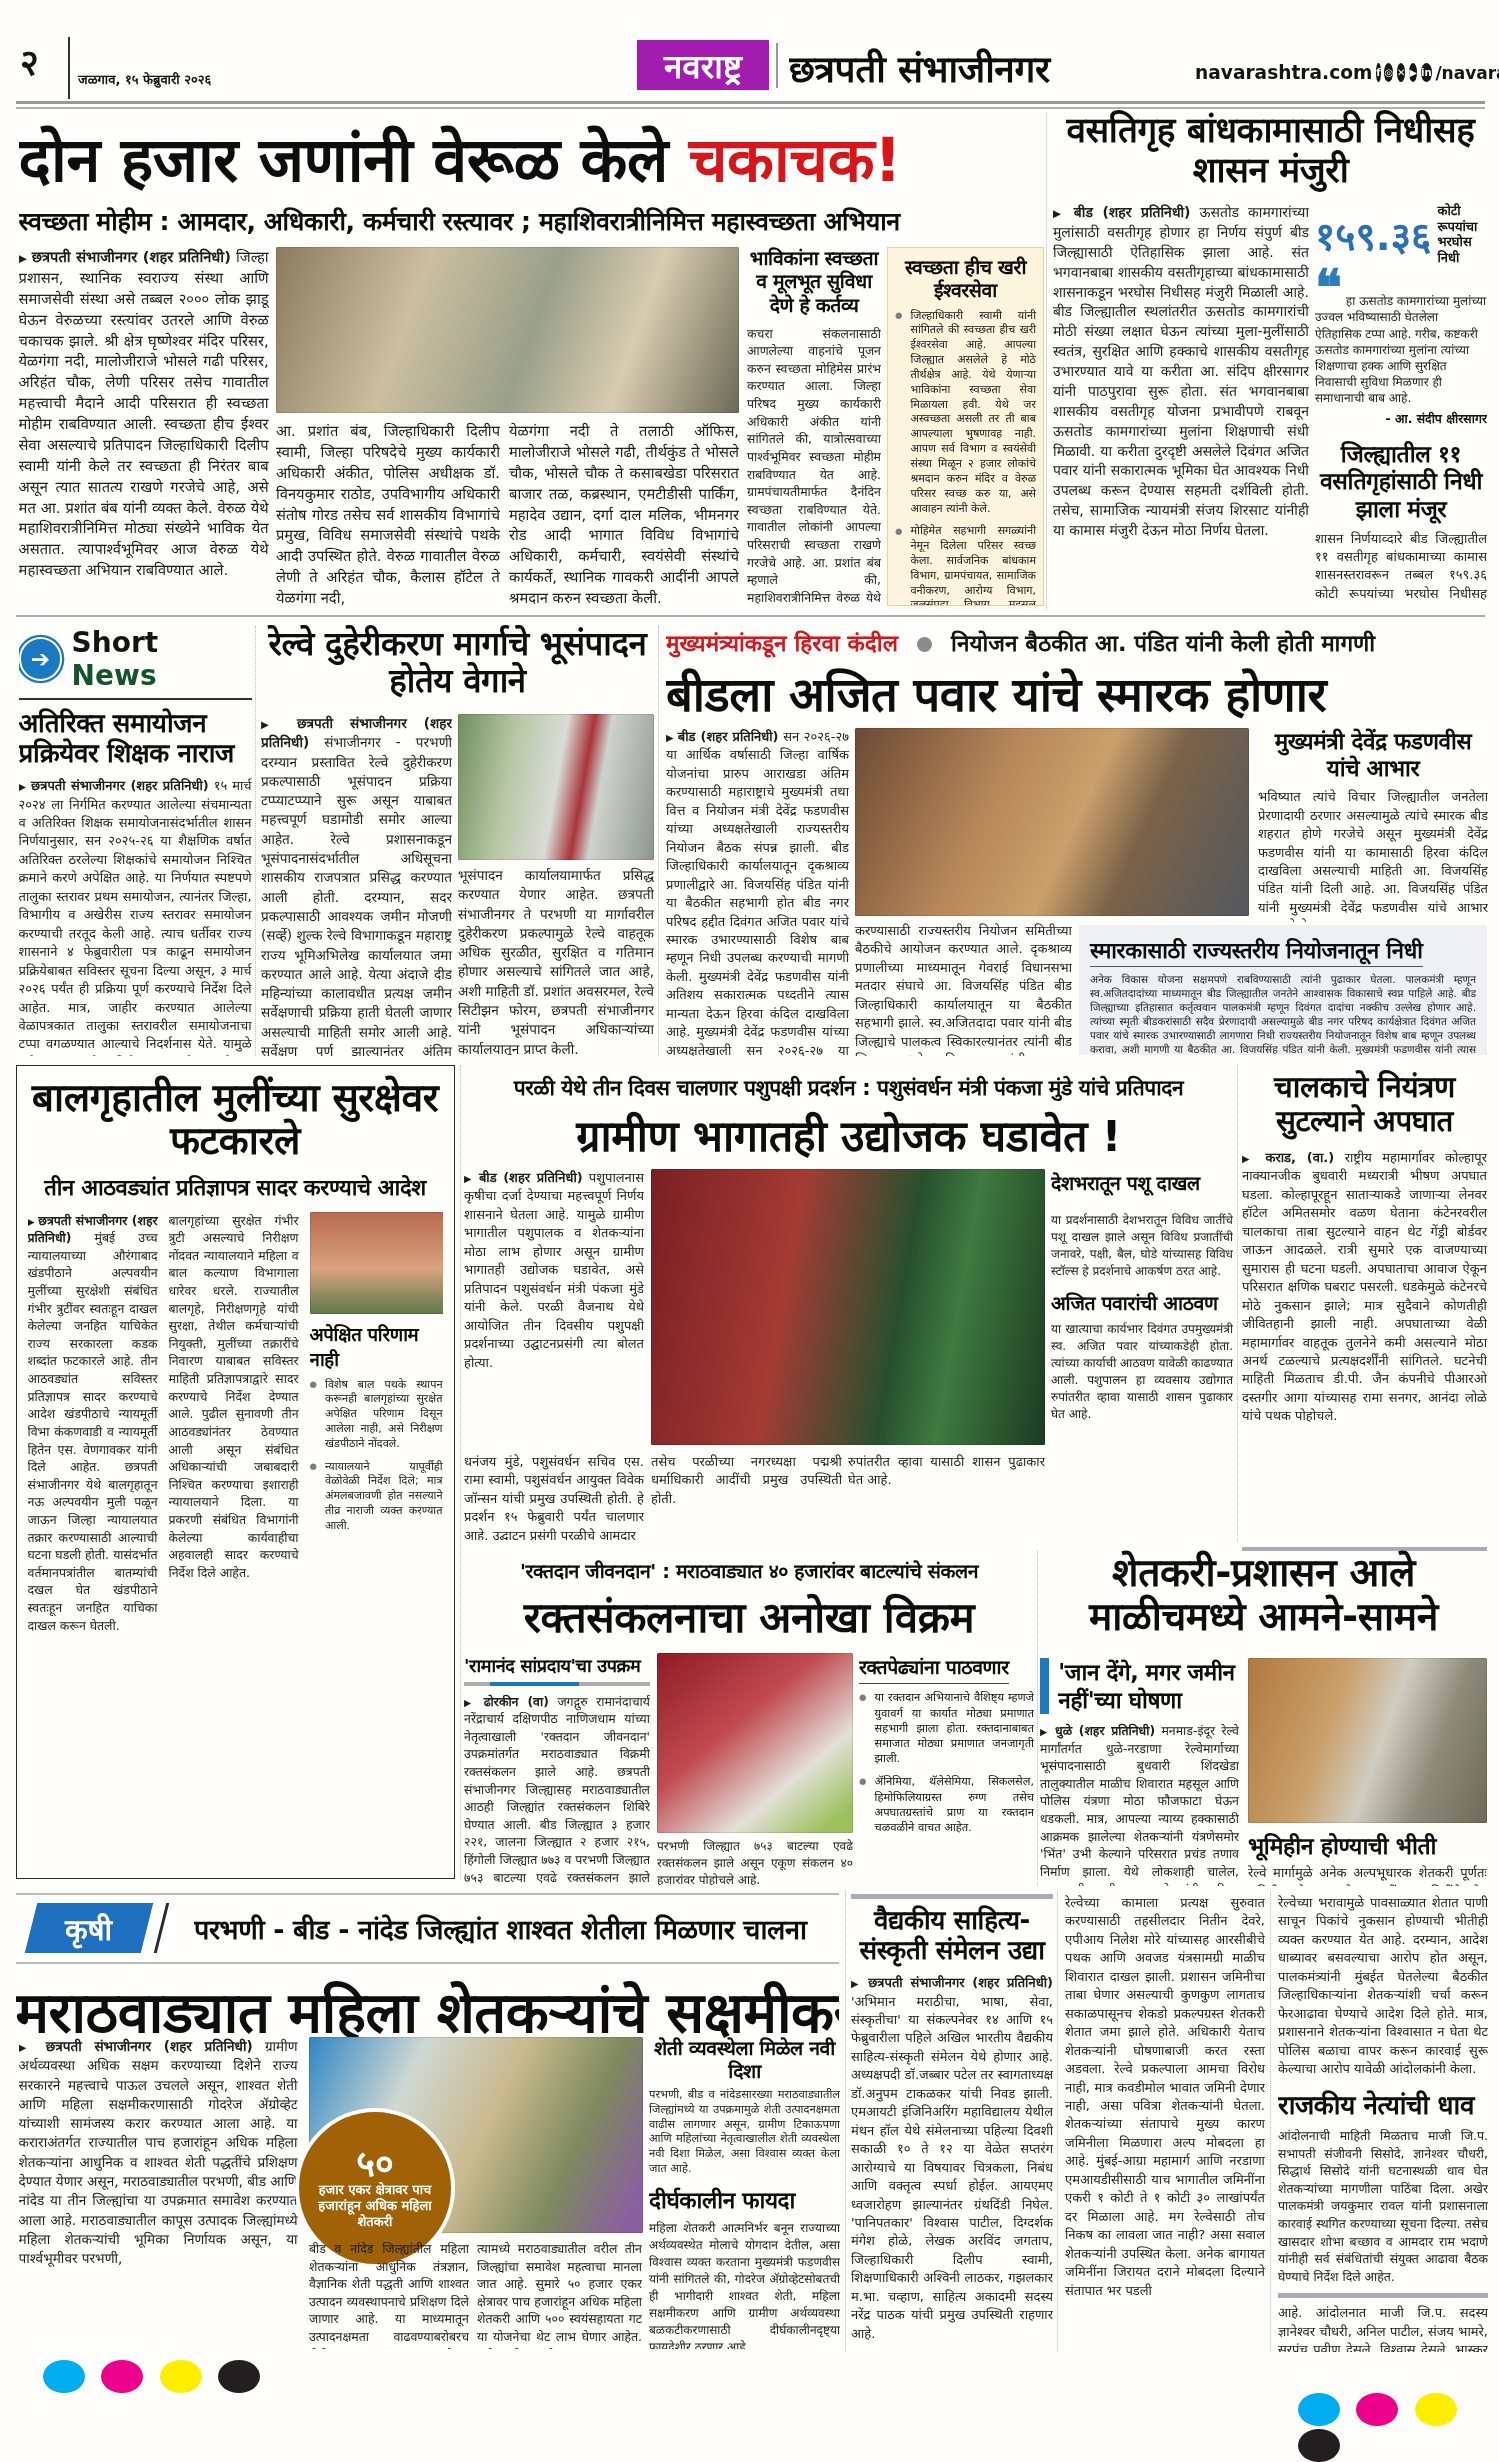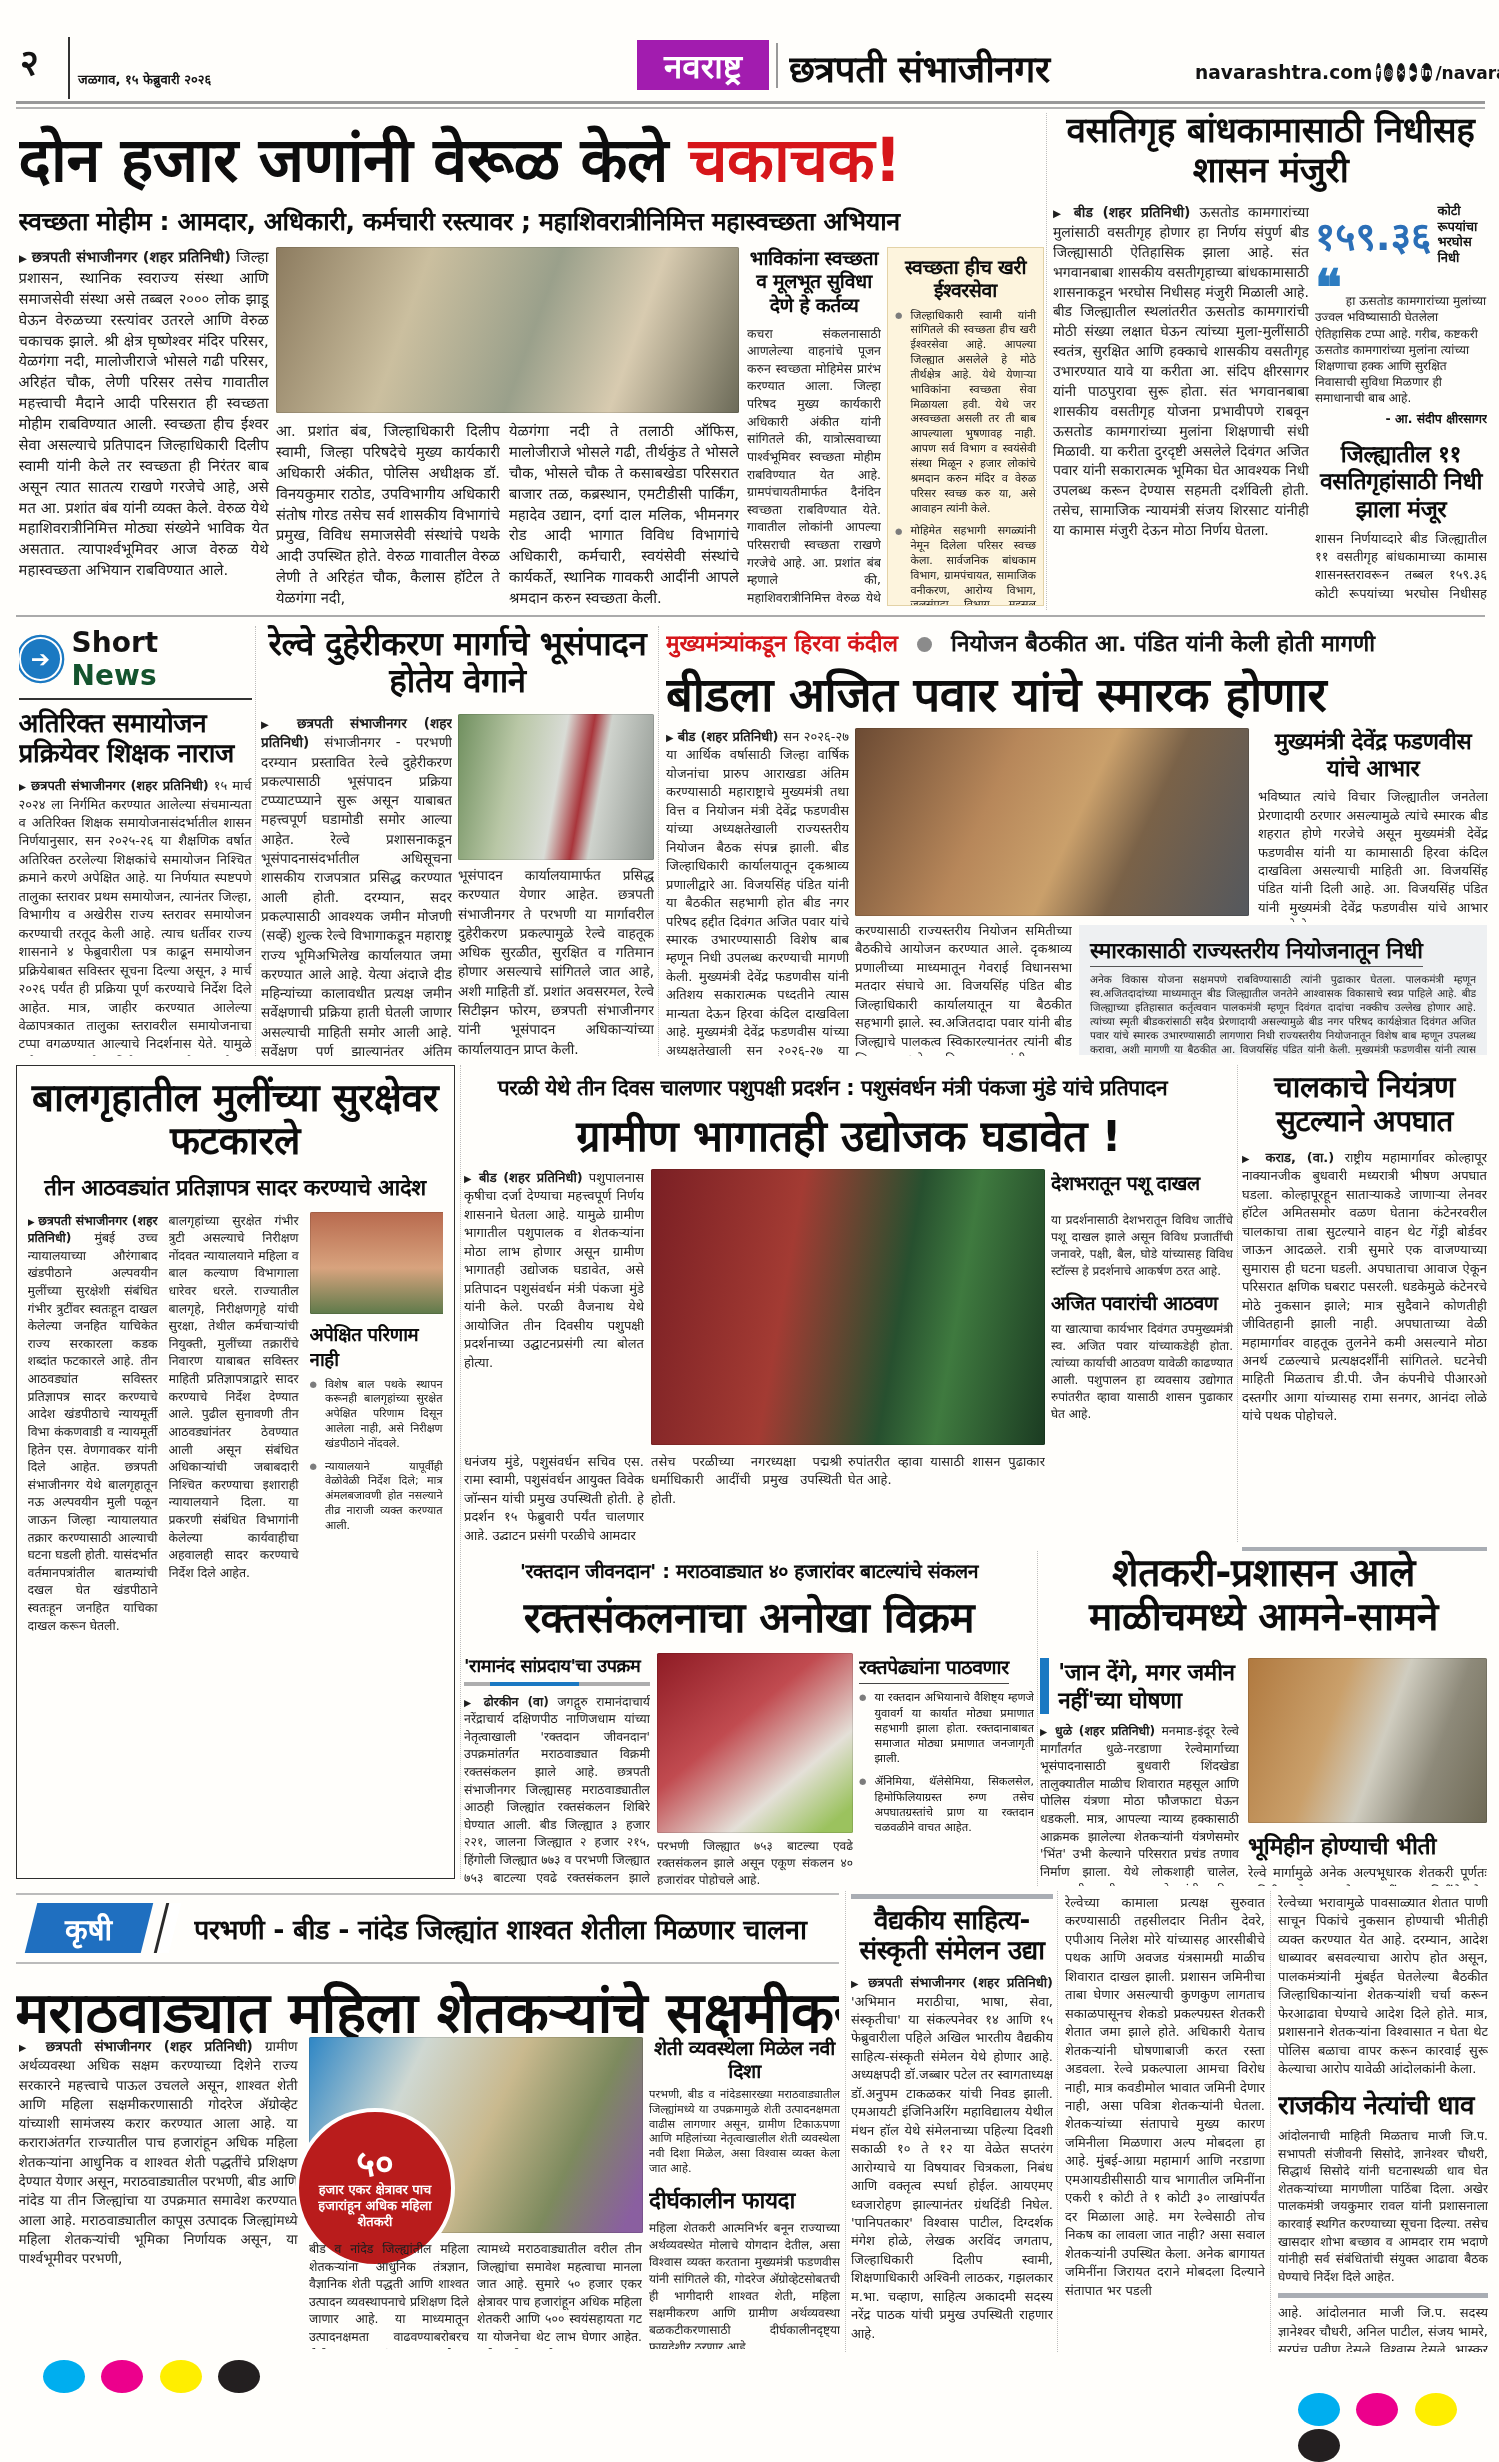--- a/index.html
+++ b/index.html
@@ -182,21 +182,21 @@
         <div class="photo" style="position:relative;width:137px;height:102px;background:linear-gradient(#b86a4e,#d8a37e 55%,#5e7a4a);"></div>
         <div class="hl" style="font-size:18.6px;margin-top:7.8px;">अपेक्षित परिणाम नाही</div>
         <div class="bullet-li" style="font-size:11px;line-height:1.35;margin-top:6.2px;">विशेष बाल पथके स्थापन करूनही बालगृहांच्या सुरक्षेत अपेक्षित परिणाम दिसून आलेला नाही, असे निरीक्षण खंडपीठाने नोंदवले.</div>
         <div class="bullet-li" style="font-size:11px;line-height:1.35;">न्यायालयाने यापूर्वीही वेळोवेळी निर्देश दिले; मात्र अंमलबजावणी होत नसल्याने तीव्र नाराजी व्यक्त करण्यात आली.</div>
       </div>
     </div>
   </div>
 
   <div class="vsep" style="left:460px;top:1065px;height:814px;"></div>
 
-  <div class="abs hl center nowrap" style="left:448px;top:1073px;width:769px;font-size:21px;">परळी येथे तीन दिवस चालणार पशुपक्षी प्रदर्शन : पशुसंवर्धन मंत्री पंकजा मुंडे यांचे प्रतिपादन</div>
+  <div class="abs hl center nowrap" style="left:464px;top:1073px;width:769px;font-size:21px;">परळी येथे तीन दिवस चालणार पशुपक्षी प्रदर्शन : पशुसंवर्धन मंत्री पंकजा मुंडे यांचे प्रतिपादन</div>
   <div class="abs hl center nowrap" style="left:464px;top:1105px;width:769px;font-size:43px;">ग्रामीण भागातही उद्योजक घडावेत !</div>
 
   <div class="abs jtext" style="left:464px;top:1169px;width:180px;height:278px;font-size:13px;">
     <span class="dl">बीड (शहर प्रतिनिधी)</span>
     <span>पशुपालनास कृषीचा दर्जा देण्याचा महत्त्वपूर्ण निर्णय शासनाने घेतला आहे. यामुळे ग्रामीण भागातील पशुपालक व शेतकऱ्यांना मोठा लाभ होणार असून ग्रामीण भागातही उद्योजक घडावेत, असे प्रतिपादन पशुसंवर्धन मंत्री पंकजा मुंडे यांनी केले. परळी वैजनाथ येथे आयोजित तीन दिवसीय पशुपक्षी प्रदर्शनाच्या उद्घाटनप्रसंगी त्या बोलत होत्या.</span>
   </div>
 
   <div class="photo" style="left:651px;top:1169px;width:394px;height:276px;background:linear-gradient(100deg,#7a1f24,#a33b33 35%,#27502f 62%,#3f7a3f 75%,#1b3b22);"></div>
 
   <div class="abs" style="left:1051px;top:1169px;width:182px;height:373px;overflow:hidden;">
@@ -271,21 +271,21 @@
 
   <div class="abs hl nowrap" style="left:15.5px;top:1972px;width:823px;font-size:56px;">मराठवाड्यात महिला शेतकऱ्यांचे सक्षमीकरण</div>
 
   <div class="abs jtext" style="left:18.6px;top:2037px;width:279px;height:311px;font-size:13.6px;">
     <span class="dl">छत्रपती संभाजीनगर (शहर प्रतिनिधी)</span>
     <span>ग्रामीण अर्थव्यवस्था अधिक सक्षम करण्याच्या दिशेने राज्य सरकारने महत्त्वाचे पाऊल उचलले असून, शाश्वत शेती आणि महिला सक्षमीकरणासाठी गोदरेज ॲग्रोव्हेट यांच्याशी सामंजस्य करार करण्यात आला आहे. या कराराअंतर्गत राज्यातील पाच हजारांहून अधिक महिला शेतकऱ्यांना आधुनिक व शाश्वत शेती पद्धतींचे प्रशिक्षण देण्यात येणार असून, मराठवाड्यातील परभणी, बीड आणि नांदेड या तीन जिल्ह्यांचा या उपक्रमात समावेश करण्यात आला आहे. मराठवाड्यातील कापूस उत्पादक जिल्ह्यांमध्ये महिला शेतकऱ्यांची भूमिका निर्णायक असून, या पार्श्वभूमीवर परभणी,</span>
   </div>
 
   <div class="photo" style="left:309px;top:2037px;width:334px;height:196px;background:linear-gradient(115deg,#2e86c5,#cfd8d2 28%,#c9b98e 52%,#7d8a5e 75%,#8a5fa0 95%);"></div>
 
-  <div class="abs" style="left:295px;top:2108px;width:160px;height:160px;border-radius:50%;background:#b91c1c;color:#fff;display:flex;flex-direction:column;align-items:center;justify-content:center;text-align:center;padding:6.2px;box-sizing:border-box;border:4.7px solid #fff;">
+  <div class="abs" style="left:295px;top:2108px;width:160px;height:160px;border-radius:50%;background:#a16207;color:#fff;display:flex;flex-direction:column;align-items:center;justify-content:center;text-align:center;padding:6.2px;box-sizing:border-box;border:4.7px solid #fff;">
     <span style="font-size:36px;font-weight:bold;line-height:1;">५०</span>
     <span style="font-size:13px;font-weight:bold;line-height:1.25;">हजार एकर क्षेत्रावर पाच हजारांहून अधिक महिला शेतकरी</span>
   </div>
 
   <div class="abs jtext" style="left:309px;top:2240px;width:160px;height:109px;font-size:12.4px;">बीड व नांदेड जिल्ह्यांतील महिला शेतकऱ्यांना आधुनिक तंत्रज्ञान, वैज्ञानिक शेती पद्धती आणि शाश्वत उत्पादन व्यवस्थापनाचे प्रशिक्षण दिले जाणार आहे. या माध्यमातून उत्पादनक्षमता वाढवण्याबरोबरच शेतीवर अवलंबून असलेल्या कुटुंबांच्या उपजीविकेला स्थैर्य मिळणार आहे. या उपक्रमाचा पहिला टप्पा राज्यातील नऊ जिल्ह्यांमध्ये राबवण्यात येत असून,</div>
   <div class="abs jtext" style="left:477px;top:2240px;width:165px;height:109px;font-size:12.4px;">त्यामध्ये मराठवाड्यातील वरील तीन जिल्ह्यांचा समावेश महत्वाचा मानला जात आहे. सुमारे ५० हजार एकर क्षेत्रावर पाच हजारांहून अधिक महिला शेतकरी आणि ५०० स्वयंसहायता गट या योजनेचा थेट लाभ घेणार आहेत. पुढील तीन वर्षांत हा उपक्रम ५०० पेक्षा अधिक स्वयंसहायता गटांपर्यंत विस्तारण्यात येणार असून, कापसासह मका व इतर पिकांपर्यंत प्रशिक्षणाचा विस्तार करण्यात येणार आहे.</div>
 
   <div class="abs" style="left:649px;top:2037px;width:191px;height:312px;overflow:hidden;">
     <div class="hl center" style="font-size:19.4px;line-height:1.2;">शेती व्यवस्थेला मिळेल नवी दिशा</div>
     <div class="jtext" style="font-size:11.3px;line-height:1.3;margin-top:4.7px;">परभणी, बीड व नांदेडसारख्या मराठवाड्यातील जिल्ह्यांमध्ये या उपक्रमामुळे शेती उत्पादनक्षमता वाढीस लागणार असून, ग्रामीण टिकाऊपणा आणि महिलांच्या नेतृत्वाखालील शेती व्यवस्थेला नवी दिशा मिळेल, असा विश्वास व्यक्त केला जात आहे.</div>

